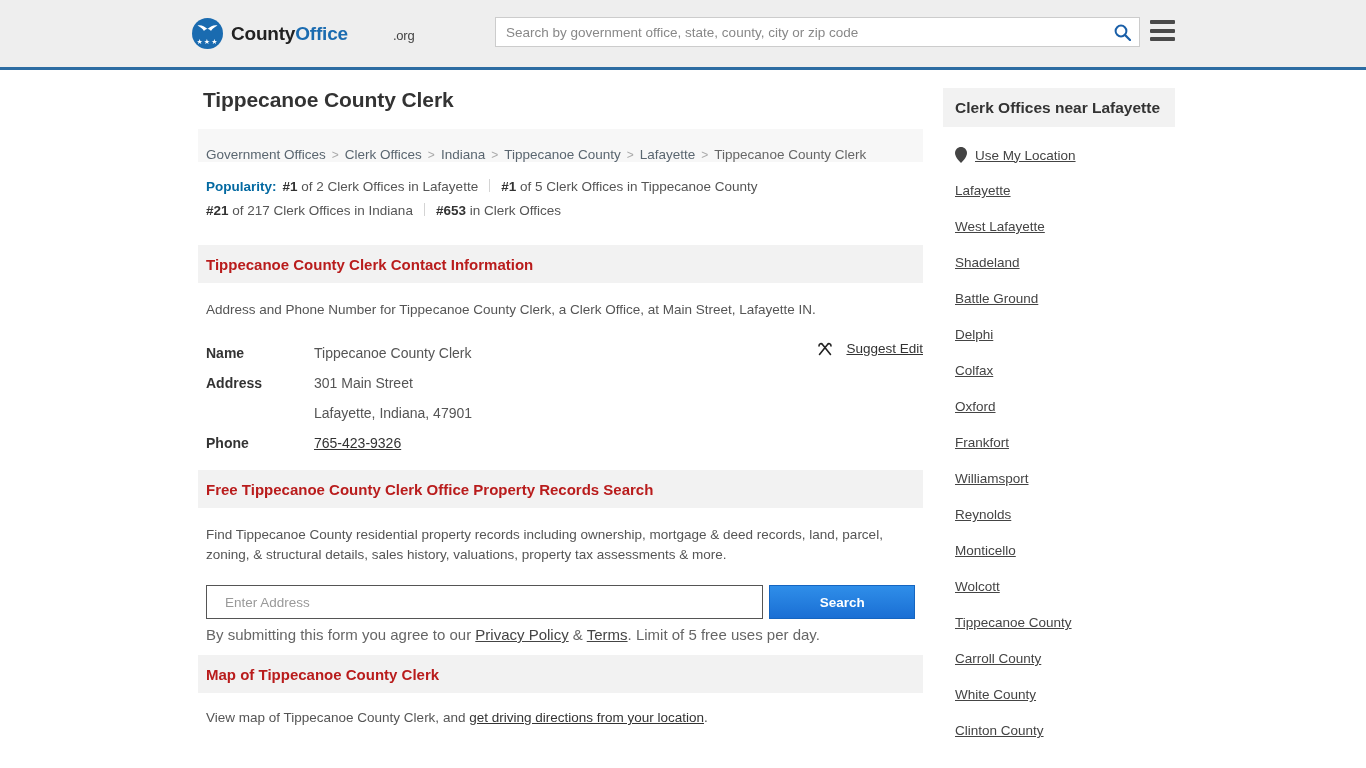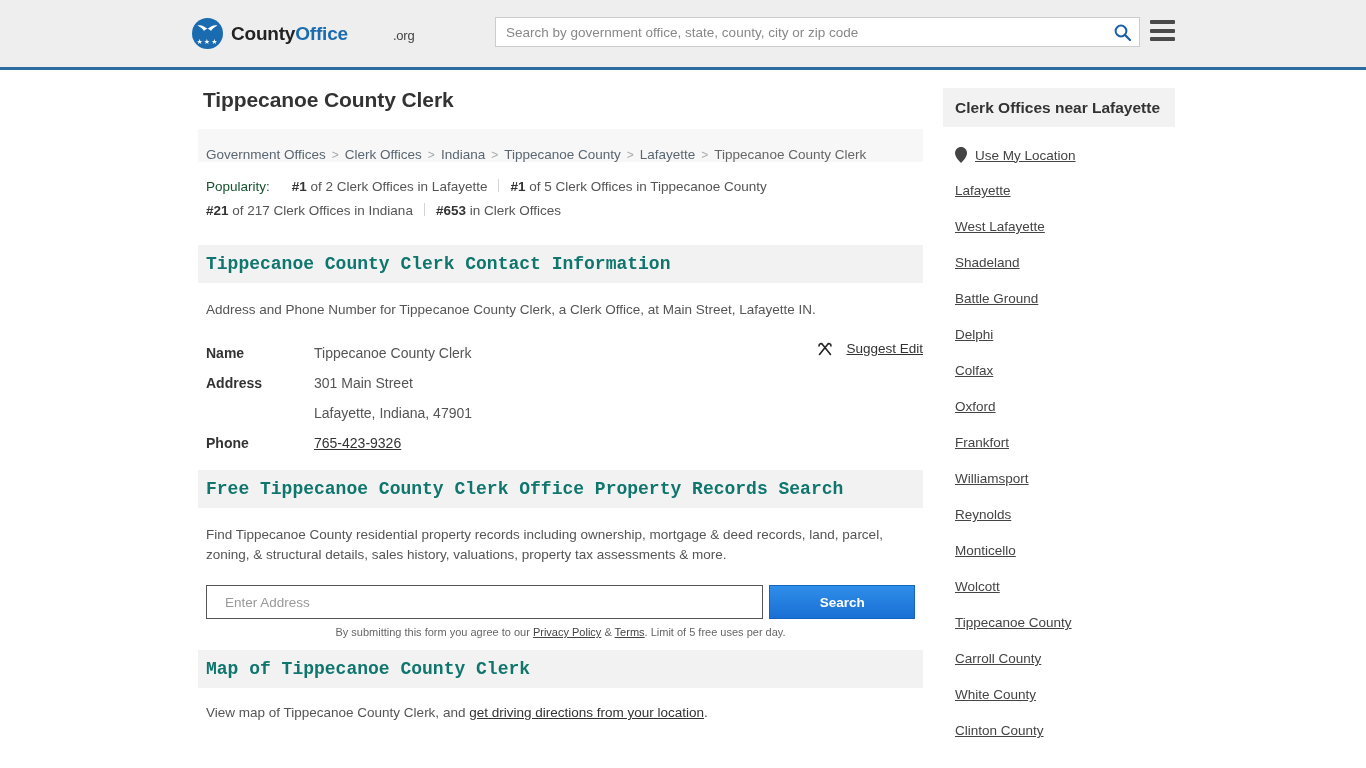--- a/index.html
+++ b/index.html
@@ -134,42 +134,41 @@
   .breadcrumb .sep { color: #aaaaaa; margin: 0 6px; font-size: 12px; }
   .breadcrumb .current { color: #666666; }
 
   
   .popularity {
     padding: 13px 8px 10px 8px;
     font-size: 13.5px;
     color: #555555;
     line-height: 24px;
   }
-  .popularity .label { font-weight: normal; color: #14532d; margin-right: 22px; }
+  .popularity .label { font-weight: bold; color: #0369a1; margin-right: 6px; }
   .popularity .rank { font-weight: bold; color: #333333; }
   .popularity .item { white-space: nowrap; }
   .popularity .divider {
     display: inline-block;
     border-left: 1px solid #d4d4d4;
     height: 13px;
     margin: 0 11px -1px 11px;
   }
 
   
   .section-head {
     background: #f2f2f2;
     height: 38px;
     display: flex;
     align-items: center;
     padding: 0 8px;
-    font-size: 18px;
+    font-size: 15px;
     font-weight: bold;
-    color: #0f766e;
+    color: #b91c1c;
     margin-top: 12px;
-    font-family: Liberation Mono, monospace;
   }
   .section-desc {
     padding: 17px 8px 0 8px;
     font-size: 13.5px;
     color: #555555;
     line-height: 20px;
   }
 
   
   .details { margin-top: 18px; position: relative; padding: 0 8px; }
@@ -217,23 +216,23 @@
     height: 34px;
     border: 1px solid #1565c0;
     background: linear-gradient(180deg, #2f8ee9 0%, #1a6fd4 100%);
     color: #ffffff;
     font-family: "Liberation Sans", sans-serif;
     font-size: 13.5px;
     font-weight: bold;
     cursor: pointer;
   }
   .disclaimer {
-    text-align: center;
+    text-align: left;
     padding: 7px 8px 0 8px;
-    font-size: 11px;
+    font-size: 15px;
     color: #666666;
   }
   .disclaimer a { color: #444444; text-decoration: underline; }
 
   .map-desc {
     padding: 17px 8px 0 8px;
     font-size: 13.5px;
     color: #555555;
   }
   .map-desc a { color: #333333; text-decoration: underline; }

